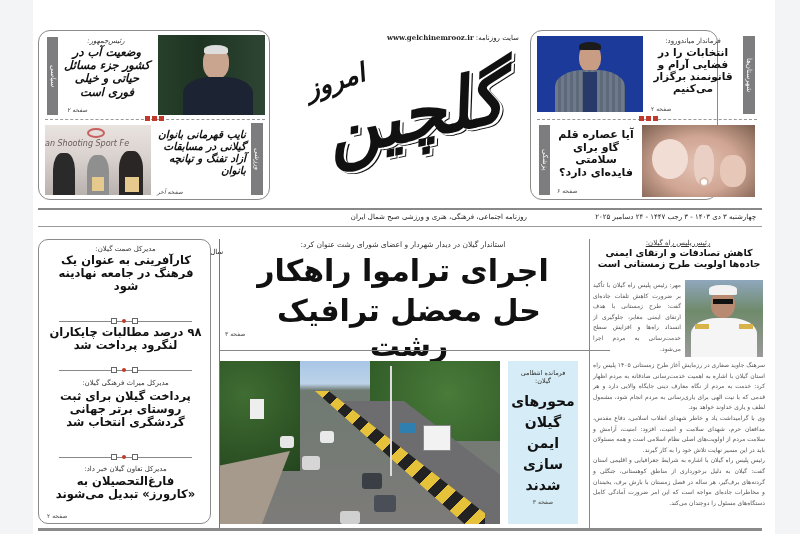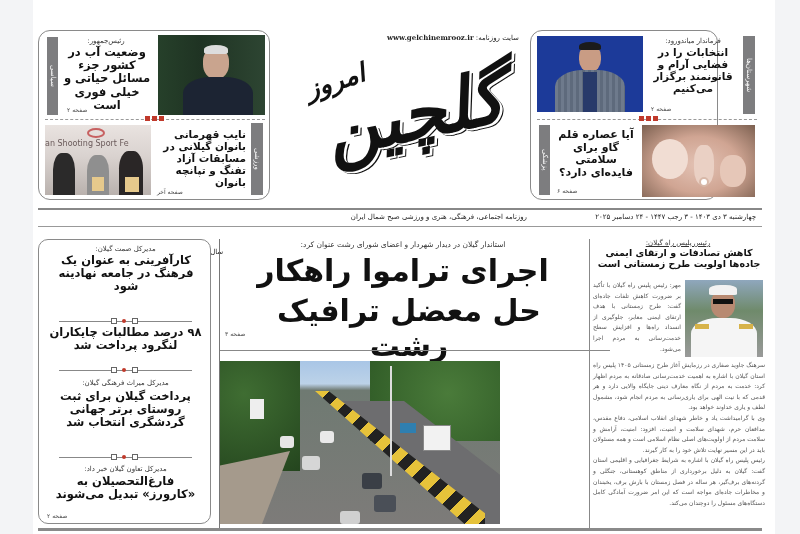--- a/index.html
+++ b/index.html
@@ -18,21 +18,21 @@
   .sep i { position: absolute; top: -3px; width: 6px; height: 6px; border: 1px solid #666; background: #fff; }
   .sep b { position: absolute; top: -2px; width: 4px; height: 4px; background: #c0392b; border-radius: 50%; }
   .photo { position: absolute; overflow: hidden; }
   .body-text { font-size: 6px; line-height: 10.6px; color: #555; direction: rtl; text-align: justify; }
 </style>
 </head>
 <body>
 
 <div class="page">
 
-  <div class="box" style="left:5px; top:30px; width:232px; height:170px;">
+  <div class="box" style="left:5px; top:30px; width:232px; height:170px;font-style:italic;">
     <div class="tab" style="left:8px; top:6px; width:11px; height:78px;">سیاسی</div>
     <div class="abs kicker" style="left:22px; top:6px; width:90px;">رئیس‌جمهور:</div>
     <div class="abs hl" style="left:22px; top:15px; width:92px; font-size:11.5px;">وضعیت آب در کشور جزء مسائل حیاتی و خیلی فوری است</div>
     <div class="abs pg" style="left:28px; top:75px;">صفحه ۲</div>
     <div class="photo" style="left:119px; top:4px; width:107px; height:80px; background:linear-gradient(90deg,#26402a 0%,#1f3323 40%,#2d4532 100%);">
       <div class="abs" style="left:45px; top:12px; width:26px; height:32px; border-radius:45%; background:#c9a48e;"></div>
       <div class="abs" style="left:46px; top:10px; width:24px; height:9px; border-radius:50% 50% 20% 20%; background:#ddd;"></div>
       <div class="abs" style="left:25px; top:42px; width:70px; height:40px; border-radius:40% 40% 0 0; background:#1c2433;"></div>
     </div>
 
@@ -149,20 +149,31 @@
     <div class="abs" style="left:30px; top:38px; width:14px; height:20px; background:#eee;"></div>
     <div class="abs" style="left:82px; top:95px; width:18px; height:14px; background:#d6d6d6; border-radius:3px;"></div>
     <div class="abs" style="left:142px; top:112px; width:20px; height:16px; background:#3a3f46; border-radius:3px;"></div>
     <div class="abs" style="left:154px; top:134px; width:22px; height:17px; background:#4a4f57; border-radius:3px;"></div>
     <div class="abs" style="left:120px; top:150px; width:20px; height:13px; background:#d0d0d0; border-radius:3px;"></div>
     <div class="abs" style="left:100px; top:70px; width:14px; height:12px; background:#e9e9e9; border-radius:3px;"></div>
     <div class="abs" style="left:60px; top:75px; width:14px; height:12px; background:#e6e6e6; border-radius:3px;"></div>
     <div class="abs" style="left:170px; top:5px; width:2px; height:110px; background:#ddd;"></div>
   </div>
 
+  <div class="abs" style="left:475px; top:361px; width:70px; height:163px; background:#d6ecf6;">
+    <div class="kicker" style="margin:8px 6px 0; font-size:6.5px;">فرمانده انتظامی گیلان:</div>
+    <div style="direction:rtl; text-align:center; margin-top:6px;">
+      <div class="hl" style="font-size:14px; line-height:21px;">محورهای</div>
+      <div class="hl" style="font-size:14px; line-height:21px;">گیلان</div>
+      <div class="hl" style="font-size:14px; line-height:21px;">ایمن</div>
+      <div class="hl" style="font-size:14px; line-height:21px;">سازی</div>
+      <div class="hl" style="font-size:14px; line-height:21px;">شدند</div>
+    </div>
+    <div class="pg" style="text-align:center; margin-top:2px;">صفحه ۳</div>
+  </div>
 
   <div class="abs" style="left:556px; top:239px; width:1px; height:290px; background:#888;"></div>
   <div class="abs kicker" style="left:560px; top:239px; width:170px;text-decoration:underline;">رئیس پلیس راه گیلان:</div>
   <div class="abs hl" style="left:560px; top:248px; width:172px; font-size:9.5px;">کاهش تصادفات و ارتقای ایمنی جاده‌ها اولویت طرح زمستانی است</div>
   <div class="photo" style="left:652px; top:280px; width:78px; height:77px; background:linear-gradient(180deg,#8fa7bd 0%,#6f8a6b 40%,#9a9a9a 100%);">
     <div class="abs" style="left:26px; top:10px; width:24px; height:28px; border-radius:45%; background:#b88a72;"></div>
     <div class="abs" style="left:24px; top:5px; width:28px; height:10px; border-radius:40% 40% 10% 10%; background:#f2f2f2;"></div>
     <div class="abs" style="left:28px; top:19px; width:20px; height:5px; background:#111;"></div>
     <div class="abs" style="left:6px; top:38px; width:66px; height:39px; border-radius:40% 40% 0 0; background:#f5f5f5;"></div>
     <div class="abs" style="left:10px; top:44px; width:14px; height:5px; background:#d7b34a;"></div>

